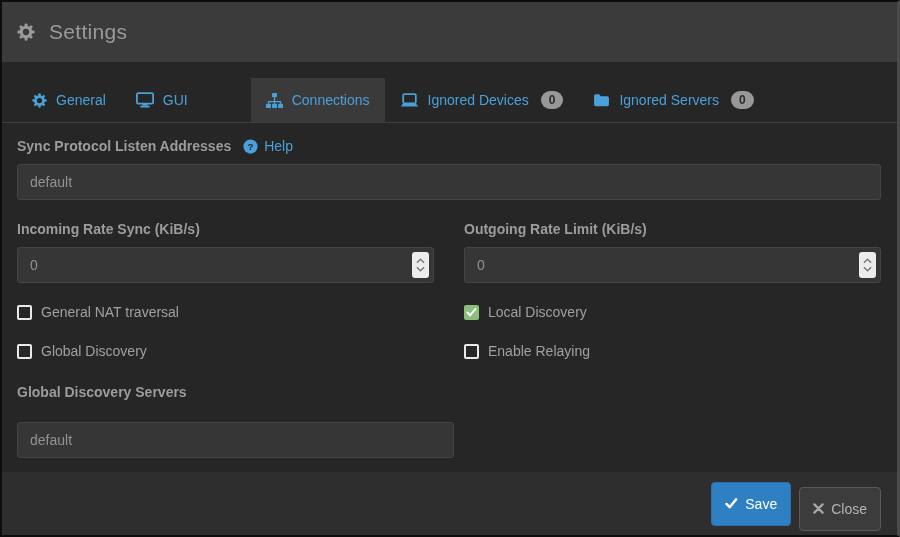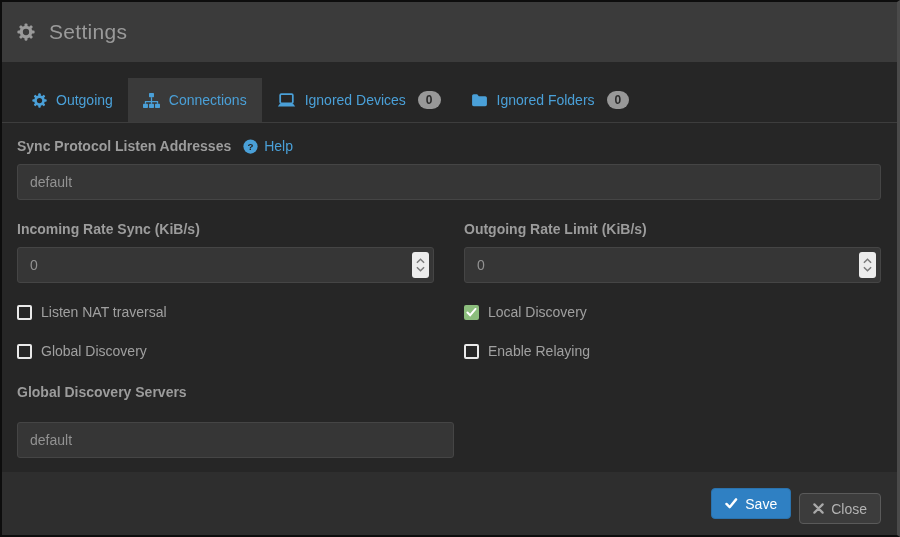--- a/index.html
+++ b/index.html
@@ -45,21 +45,21 @@
     padding-left:15px;
     border-bottom:1px solid var(--tab-border);
     --hole:#262626;
   }
   .tab{
     display:flex;align-items:center;gap:9px;
     padding:0 15px;height:44px;
     color:var(--blue);font-size:14px;
     cursor:pointer;white-space:nowrap;
   }
-  .tab.active{background:var(--bg-tab-active);--hole:#3a3a3a;}
+  .tab.active{background:var(--bg-tab-active);margin-left:48px;--hole:#3a3a3a;}
   .badge{
     background:var(--badge-bg);color:#2b2b2b;
     font-size:12px;font-weight:bold;
     border-radius:10px;padding:2px 8px;margin-left:3px;
   }
   
   .content{flex:1 1 auto;padding:15px 16px 0 15px;}
   .field-label{
     display:inline-block;font-size:14px;font-weight:bold;
     color:var(--text-gray);
@@ -105,21 +105,21 @@
   .gds .text-input{width:437px;}
   
   .dlg-footer{
     flex:0 0 63px;height:63px;
     background:var(--bg-footer);
     display:flex;align-items:center;justify-content:flex-end;
     padding:0 16px;gap:8px;
   }
   .btn{
     display:inline-flex;align-items:center;gap:7px;
-    height:31px;padding:0 13px;
+    height:44px;padding:0 13px;
     border-radius:4px;font-size:14px;cursor:pointer;
     font-family:"Liberation Sans",sans-serif;
   }
   .btn-save{background:var(--save-blue);border:1px solid #2a72ad;color:#fff;}
   .btn-close{background:#3c3c3c;border:1px solid #5a5a5a;color:#b3b3b3;margin-top:10px;}
 </style>
 </head>
 <body>
 
 <div class="dialog">
@@ -147,23 +147,33 @@
           <g fill="currentColor">
             <rect x="10" y="0.5" width="4" height="23" rx="1.5"></rect>
             <rect x="10" y="0.5" width="4" height="23" rx="1.5" transform="rotate(45 12 12)"></rect>
             <rect x="10" y="0.5" width="4" height="23" rx="1.5" transform="rotate(90 12 12)"></rect>
             <rect x="10" y="0.5" width="4" height="23" rx="1.5" transform="rotate(135 12 12)"></rect>
             <circle cx="12" cy="12" r="8.5"></circle>
           </g>
           <circle cx="12" cy="12" r="4.2" fill="var(--hole,#262626)"></circle>
         </svg>
       </span>
-      <span>Outgoing</span>
-    </div>
-
+      <span>General</span>
+    </div>
+
+    <div class="tab">
+      <span class="icon">
+        <svg width="18" height="16" viewBox="0 0 24 21">
+          <rect x="1.2" y="1.2" width="21.6" height="14" rx="1.8" fill="none" stroke="var(--blue)" stroke-width="2.4"></rect>
+          <rect x="8.5" y="15.8" width="7" height="2.4" fill="var(--blue)"></rect>
+          <rect x="5.5" y="18.2" width="13" height="2.2" rx="1.1" fill="var(--blue)"></rect>
+        </svg>
+      </span>
+      <span>GUI</span>
+    </div>
 
     <div class="tab active">
       <span class="icon">
         <svg width="17" height="15" viewBox="0 0 24 21">
           <g fill="var(--blue)">
             <rect x="8.5" y="0" width="7" height="6" rx="1"></rect>
             <rect x="0" y="15" width="7" height="6" rx="1"></rect>
             <rect x="8.5" y="15" width="7" height="6" rx="1"></rect>
             <rect x="17" y="15" width="7" height="6" rx="1"></rect>
           </g>
@@ -183,21 +193,21 @@
       <span>Ignored Devices</span>
       <span class="badge">0</span>
     </div>
 
     <div class="tab">
       <span class="icon">
         <svg width="17" height="14" viewBox="0 0 20 17">
           <path d="M1 3.5c0-1.1.9-2 2-2h4.2l2 2.5H17c1.1 0 2 .9 2 2V14c0 1.1-.9 2-2 2H3c-1.1 0-2-.9-2-2z" fill="var(--blue)"></path>
         </svg>
       </span>
-      <span>Ignored Folders</span>
+      <span>Ignored Servers</span>
       <span class="badge">0</span>
     </div>
   </div>
 
   <div class="content">
 
     <div class="label-row">
       <span class="field-label">Sync Protocol Listen Addresses</span>
       <a class="help-link">
         <span class="icon">
@@ -240,21 +250,21 @@
           </span>
         </div>
       </div>
     </div>
 
     <div class="grid2 checks">
       <label class="check-item">
         <span class="checkbox">
           
         </span>
-        <span class="check-label">Listen NAT traversal</span>
+        <span class="check-label">General NAT traversal</span>
       </label>
       <label class="check-item">
         <span class="checkbox checked">
           <svg width="11" height="9" viewBox="0 0 12 10">
               <path d="M1.5 5l3 3 6-7" stroke="#fff" stroke-width="2.2" fill="none" stroke-linecap="round"></path>
             </svg>
         </span>
         <span class="check-label">Local Discovery</span>
       </label>
       <label class="check-item">

